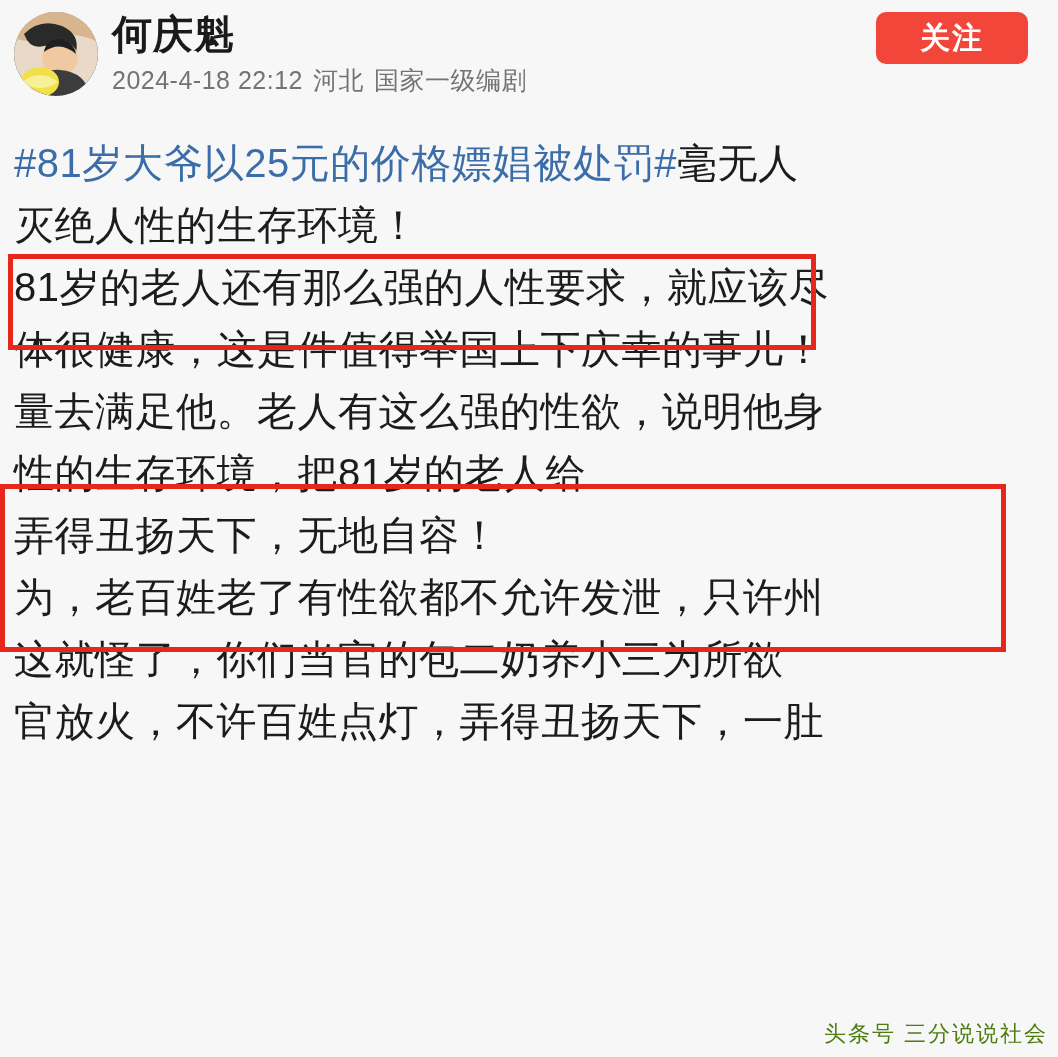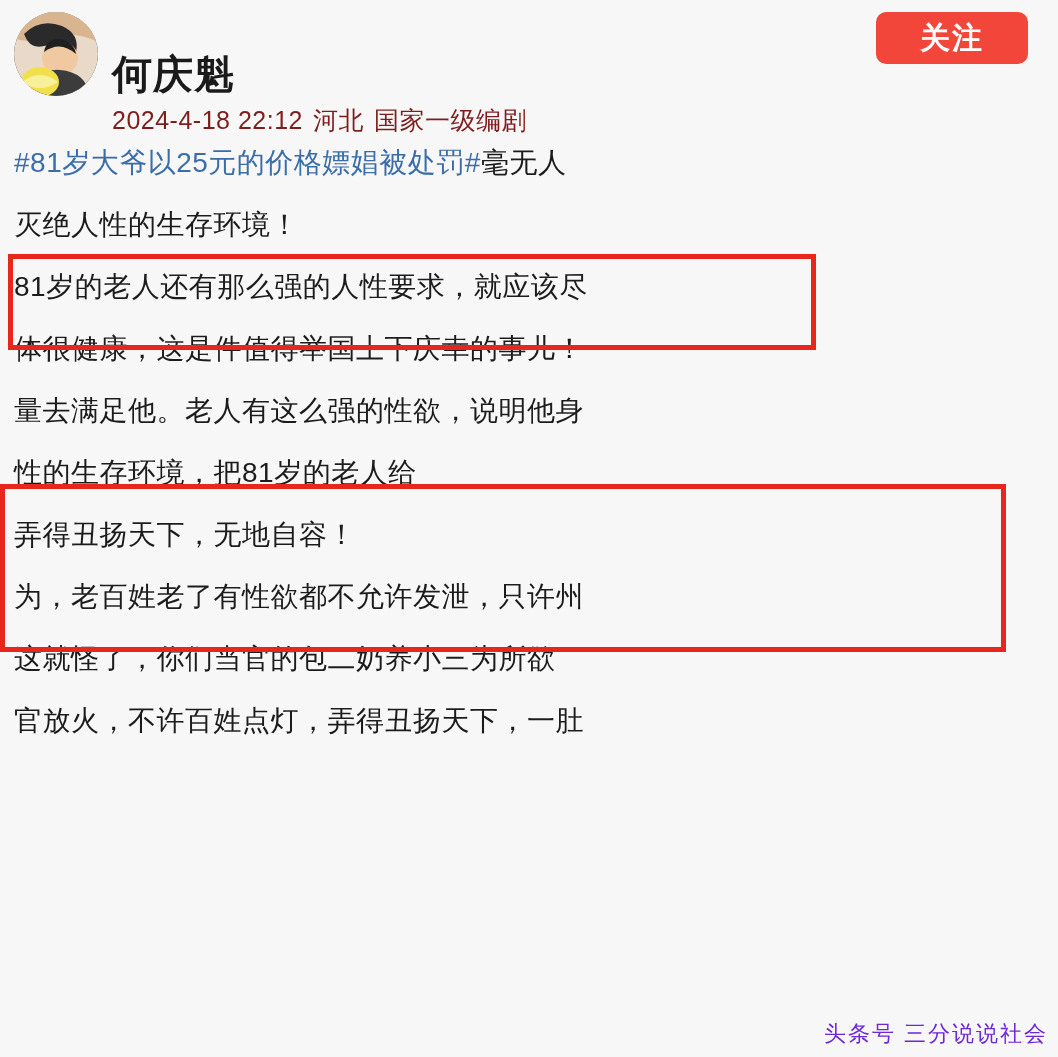--- a/index.html
+++ b/index.html
@@ -47,26 +47,25 @@
     left: 112px;
     top: 10px;
   }
   .author-name {
     font-size: 40px;
     font-weight: bold;
     color: #1a1a1a;
     letter-spacing: 1px;
     line-height: 48px;
     white-space: nowrap;
-    margin-top: 40px;
   }
   .meta-line {
     margin-top: 6px;
     font-size: 25px;
-    color: #7f1d1d;
+    color: #737373;
     white-space: nowrap;
     letter-spacing: 0.5px;
   }
   .meta-line .sep { display: inline-block; width: 10px; }
 
   .follow-btn {
     position: absolute;
     right: 30px;
     top: 12px;
     width: 152px;
@@ -84,21 +83,21 @@
     cursor: pointer;
   }
 
   
   .content {
     position: relative;
     padding: 20px 14px 0 14px;
     box-sizing: border-box;
   }
   .line {
-    font-size: 28px;
+    font-size: 40px;
     line-height: 62px;
     color: #1c1c1c;
     letter-spacing: 0.5px;
     white-space: nowrap;
   }
   .hashtag { color: #3b6ea8; }
 
   
   .redbox {
     position: absolute;
@@ -118,21 +117,21 @@
     width: 1006px;
     height: 168px;
   }
 
   
   .watermark {
     position: absolute;
     right: 10px;
     bottom: 8px;
     font-size: 22px;
-    color: #6d28d9;
+    color: #4d7c0f;
     letter-spacing: 2px;
     white-space: nowrap;
   }
 </style>
 </head>
 <body>
 
 <div class="post">
 
   <div class="header">

